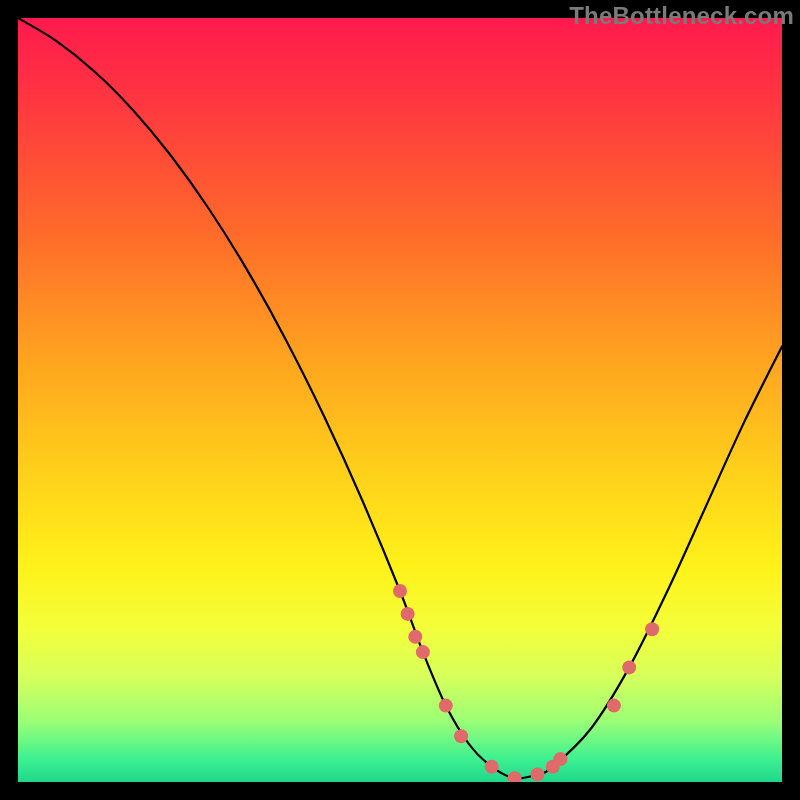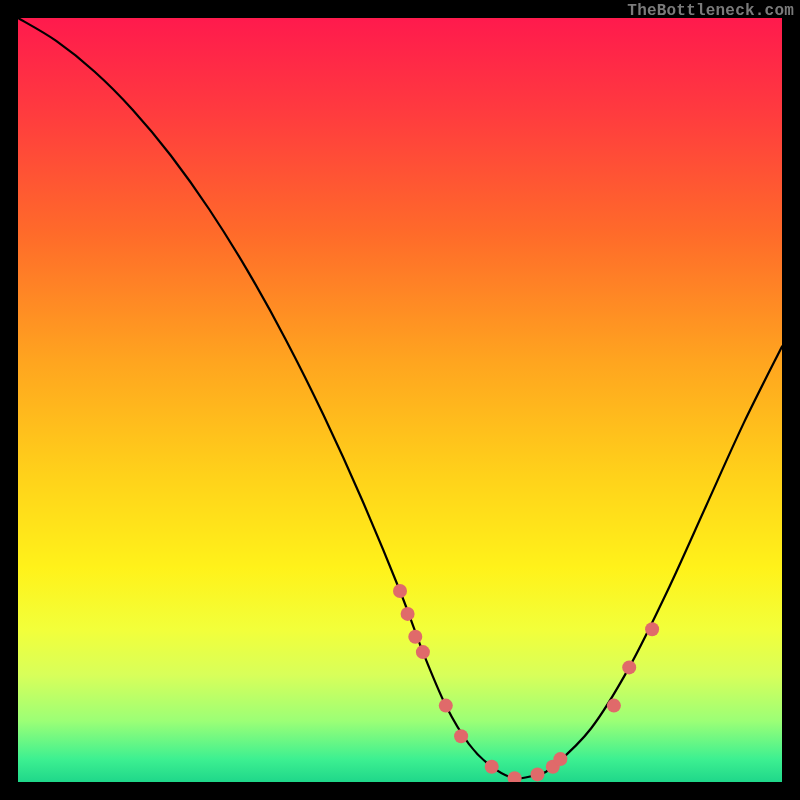--- a/index.html
+++ b/index.html
@@ -34,22 +34,22 @@
       #f2ff3a 80%,
       #d8ff5a 86%,
       #9cff76 92%,
       #3df091 97%,
       #1fd78a 100%);
   }
   .watermark {
     position: absolute;
     top: 2px;
     right: 6px;
-    font-family: Liberation Mono, monospace;
-    font-size: 16px;
+    font-family: Liberation Sans, sans-serif;
+    font-size: 24px;
     font-weight: 600;
     color: #7a7a7a;
     letter-spacing: 0.2px;
     user-select: none;
   }
   svg.plot {
     position: absolute;
     left: 0;
     top: 0;
     width: 764px;

